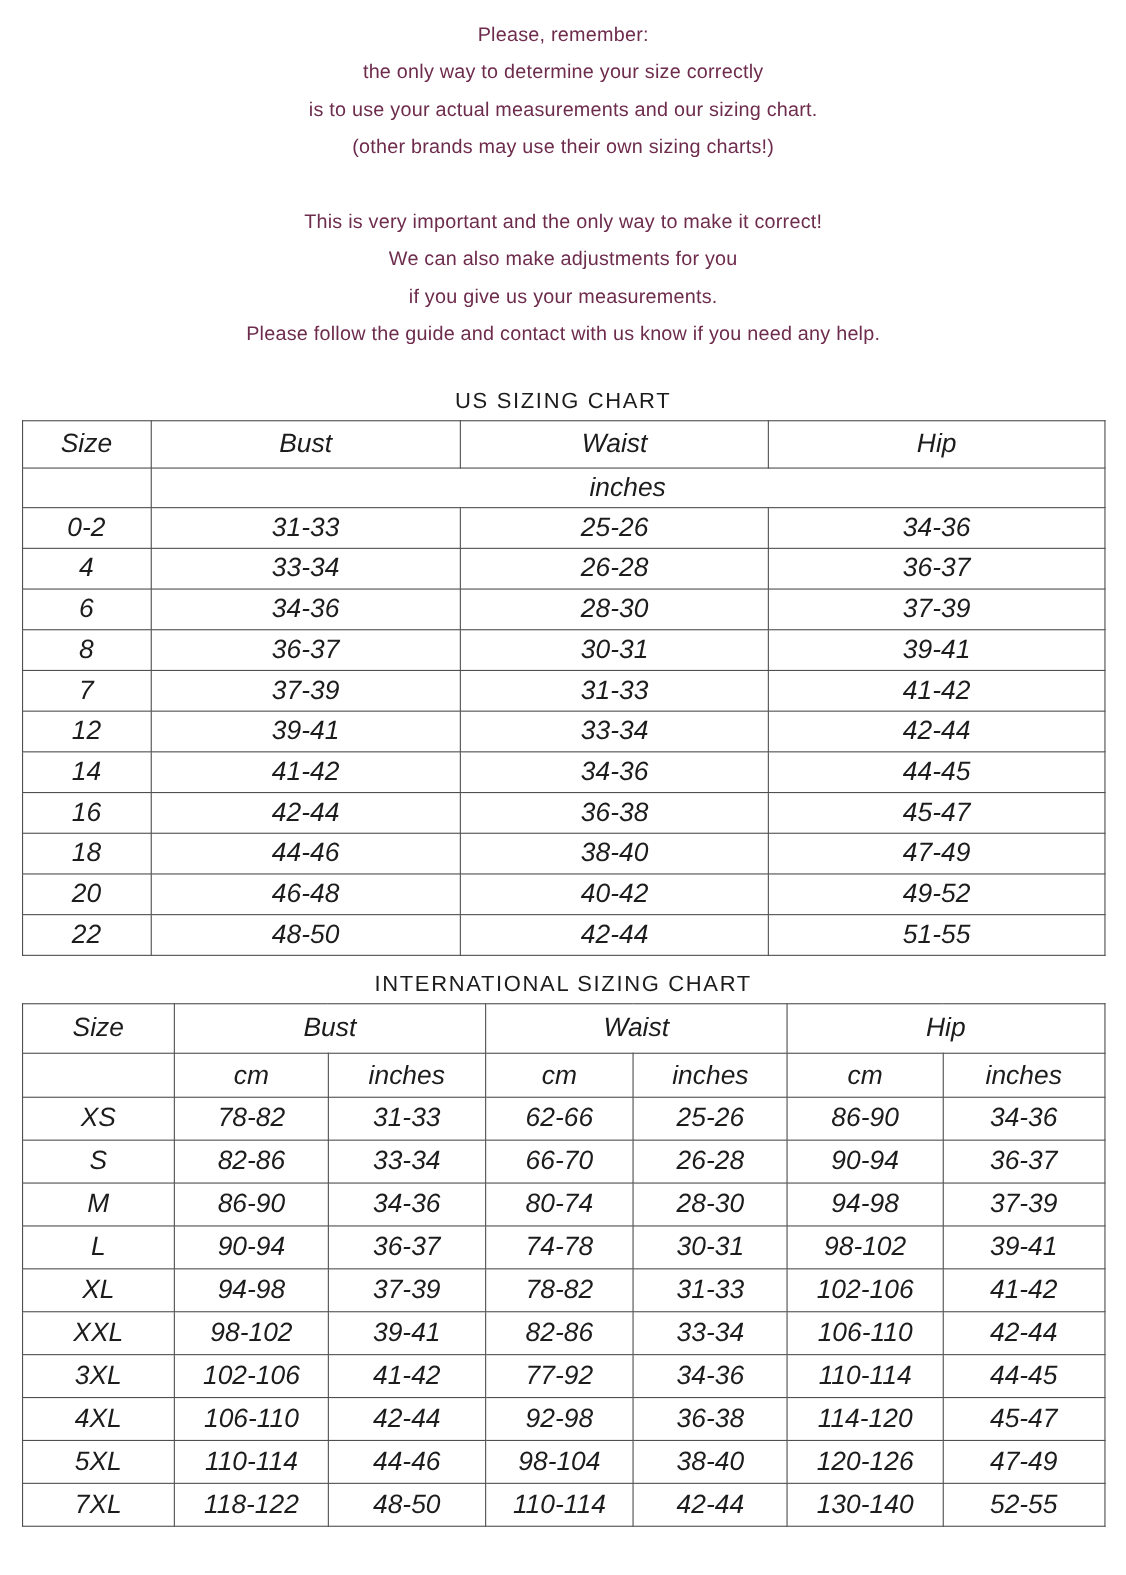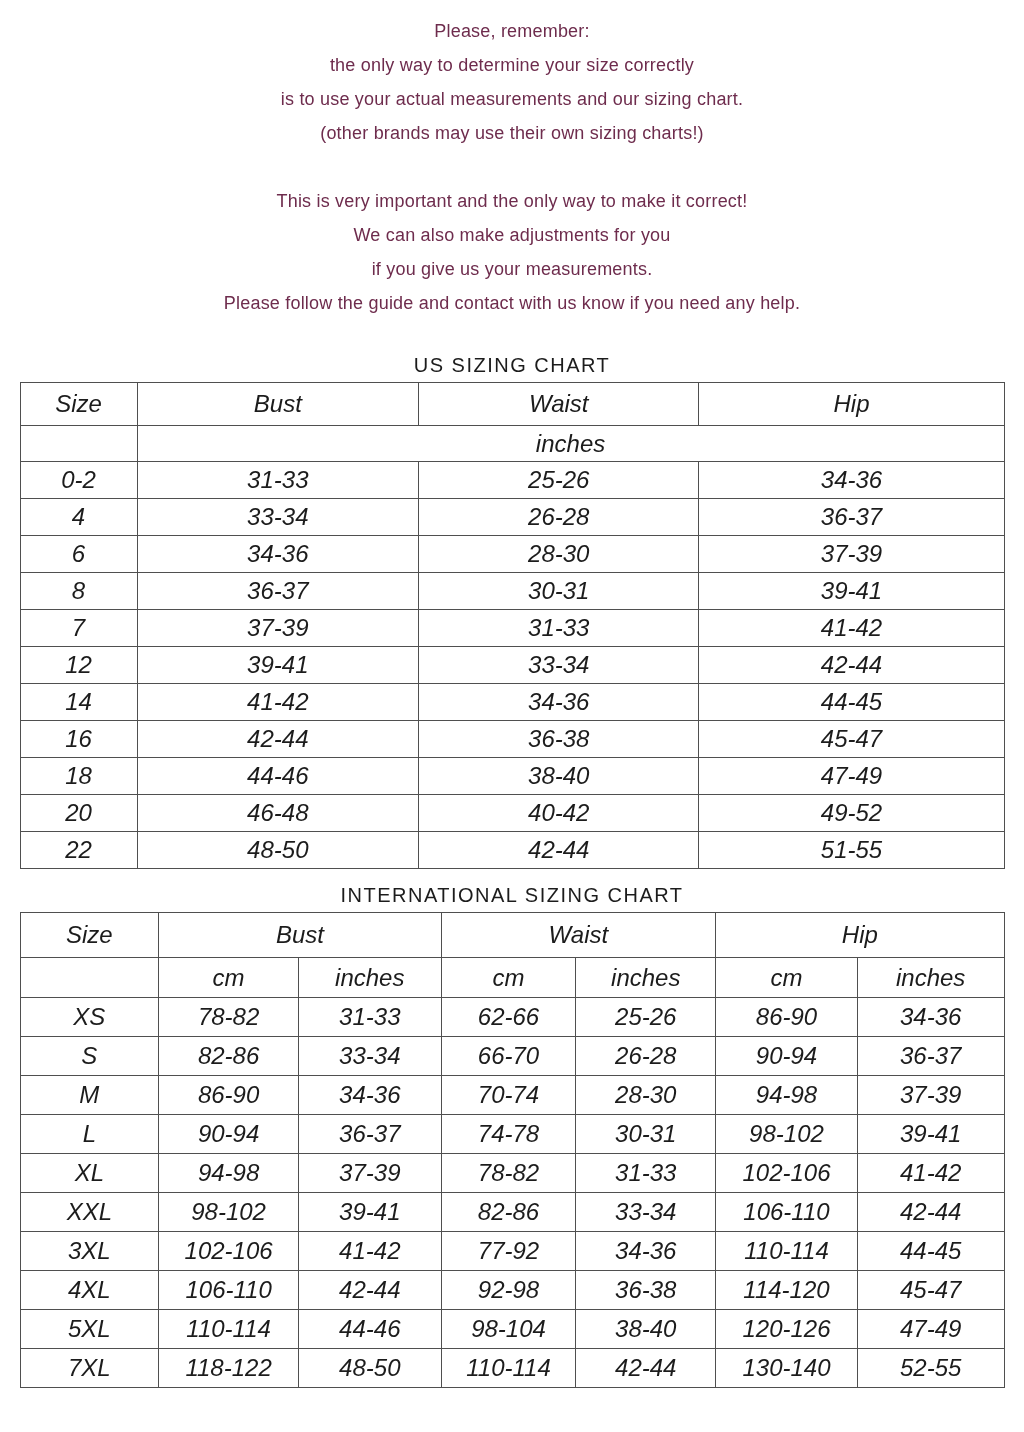--- a/index.html
+++ b/index.html
@@ -215,21 +215,21 @@
         <td>33-34</td>
         <td>66-70</td>
         <td>26-28</td>
         <td>90-94</td>
         <td>36-37</td>
       </tr>
       <tr>
         <td>M</td>
         <td>86-90</td>
         <td>34-36</td>
-        <td>70-74</td>
+        <td>80-74</td>
         <td>28-30</td>
         <td>94-98</td>
         <td>37-39</td>
       </tr>
       <tr>
         <td>L</td>
         <td>90-94</td>
         <td>36-37</td>
         <td>74-78</td>
         <td>30-31</td>

